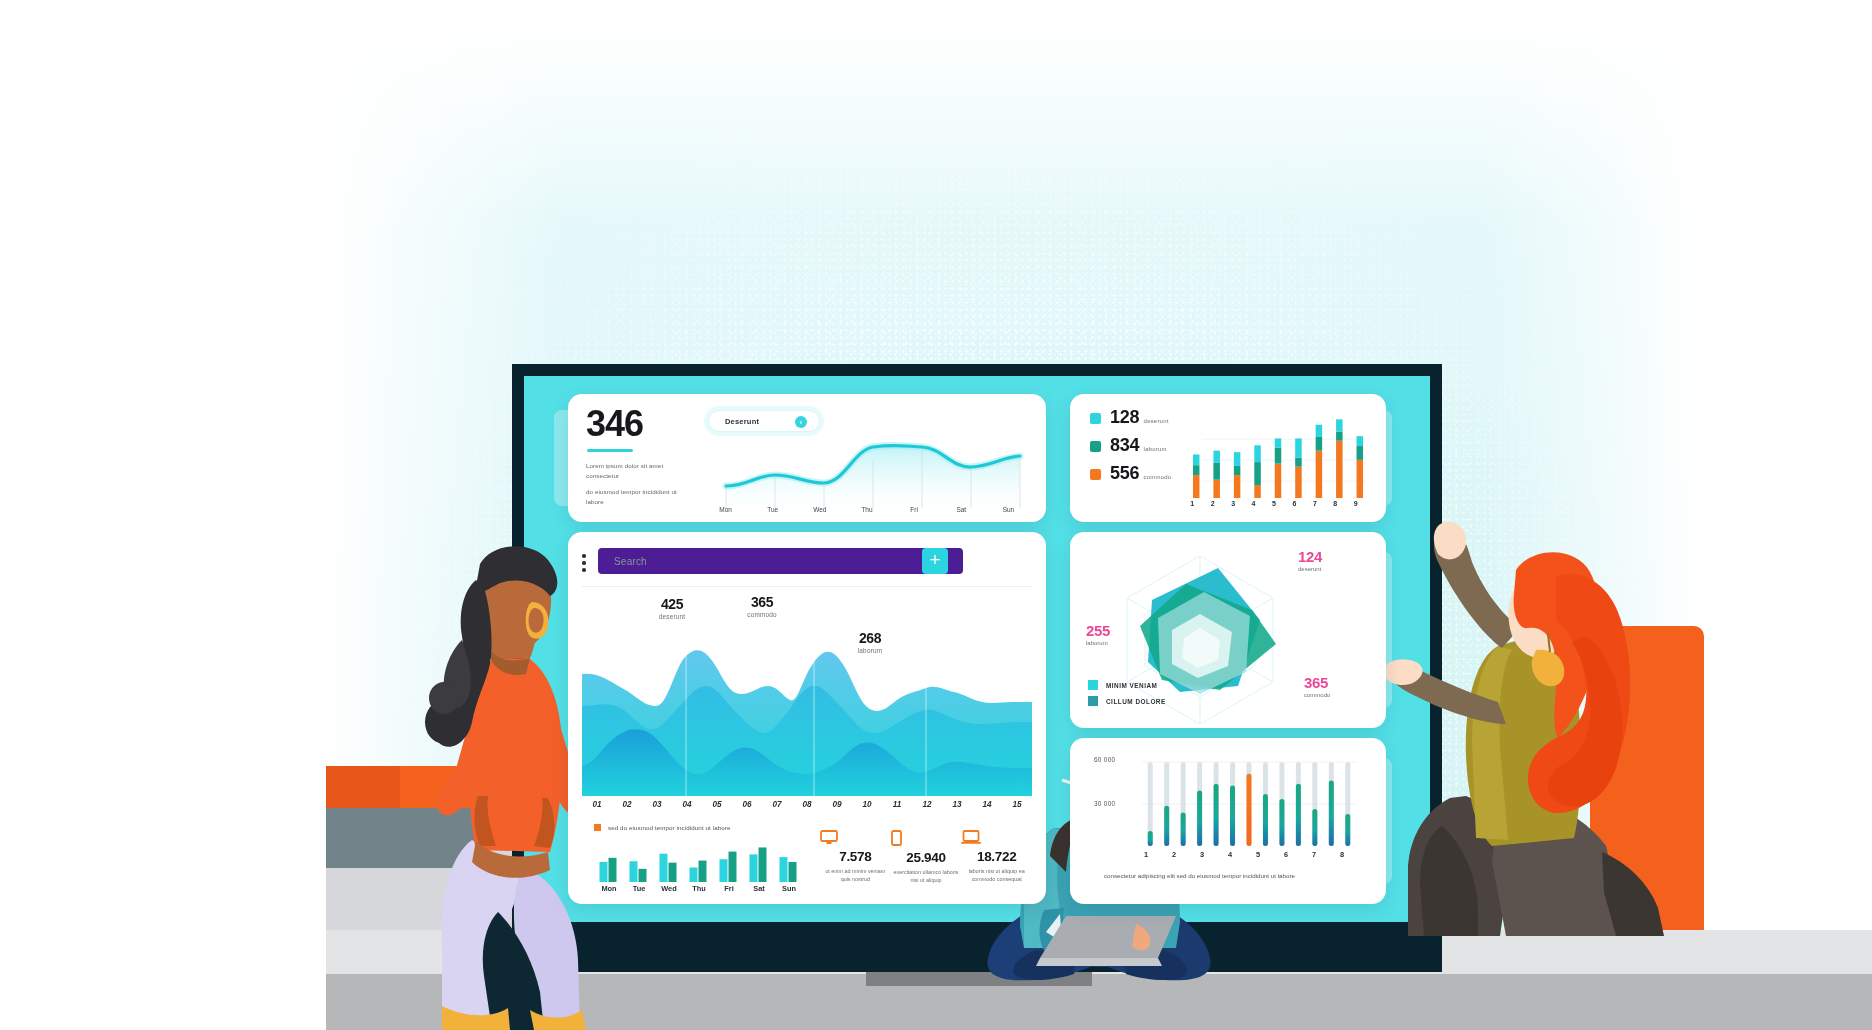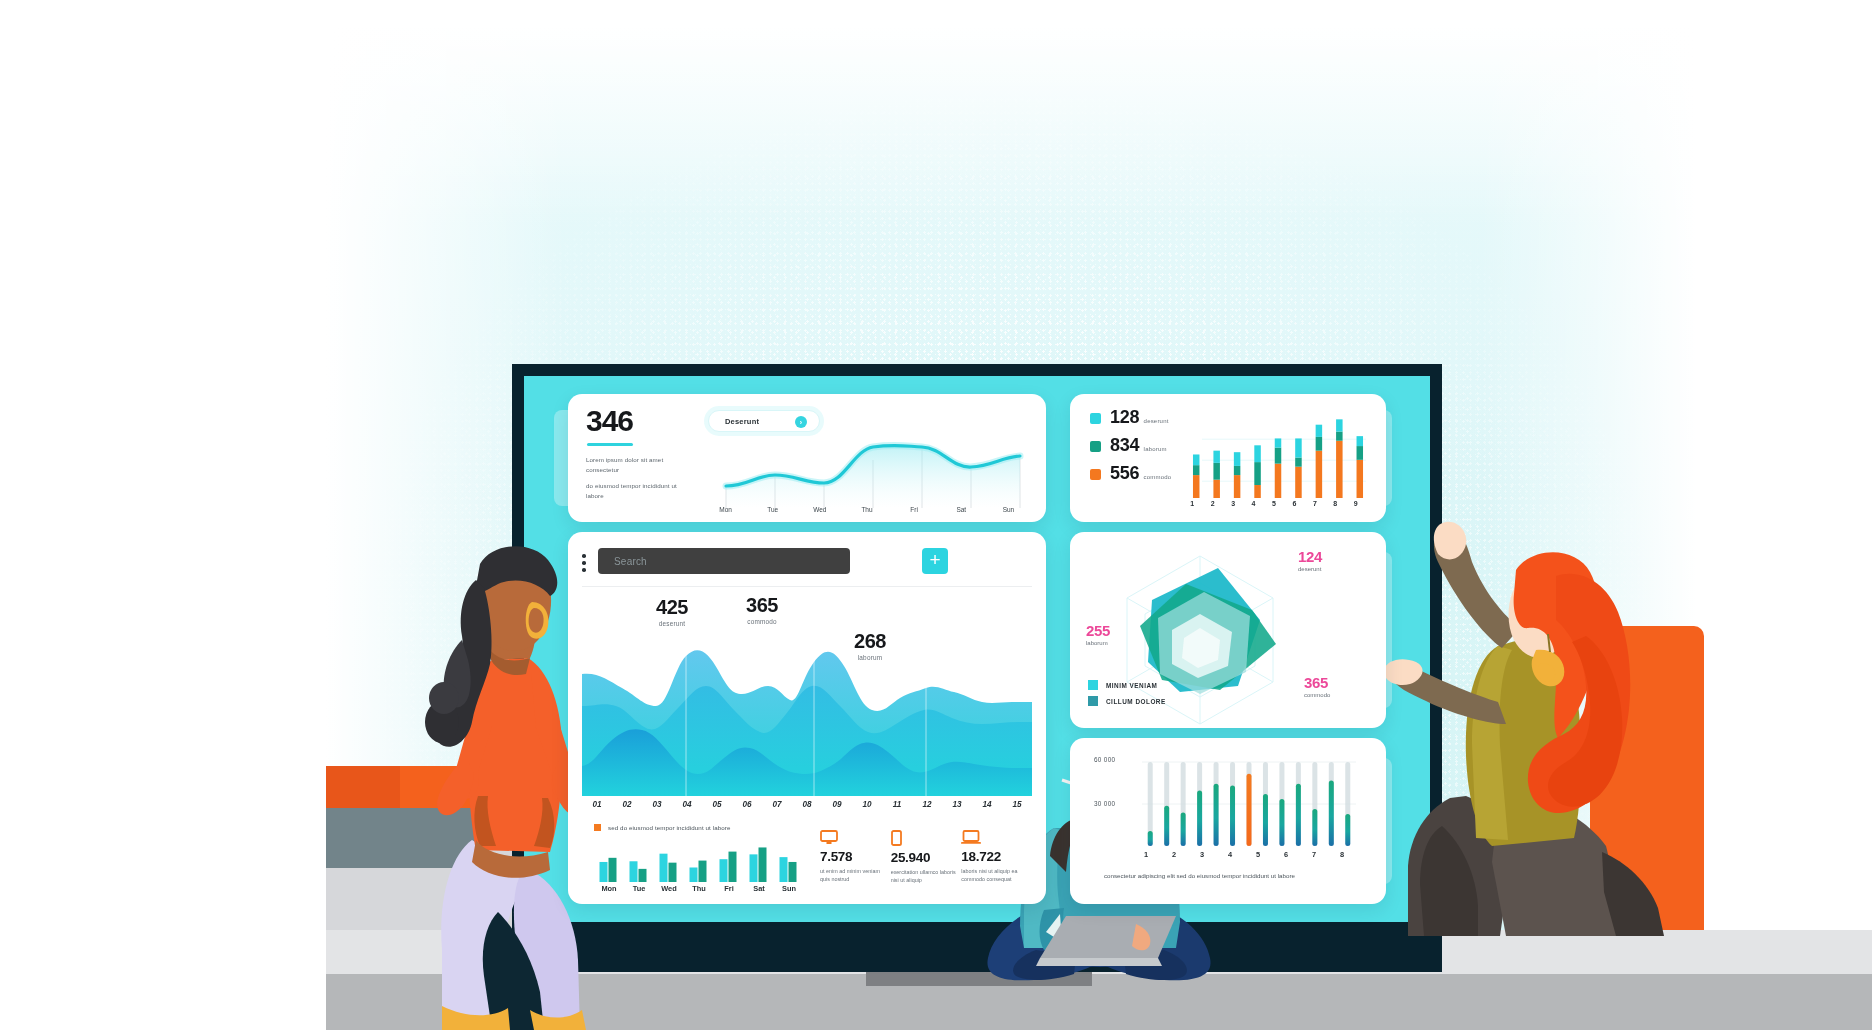--- a/index.html
+++ b/index.html
@@ -58,21 +58,21 @@
 
   
   .card { position:absolute; background:#fff; border-radius:14px; box-shadow:0 6px 18px rgba(9,40,54,.10); }
   .card-accent { position:absolute; width:22px; border-radius:8px 0 0 8px; background:#8ae9ee; z-index:0;}
 
   
   #card1 { left:44px; top:18px; width:478px; height:128px; z-index:2;}
   #card1acc { left:30px; top:34px; height:96px; }
 
   .c1-left { position:absolute; left:18px; top:12px; width:108px; }
-  .c1-num { font-size:30px; font-weight:700; letter-spacing:-1px; color:#16181b; line-height:1; }
+  .c1-num { font-size:36px; font-weight:700; letter-spacing:-1px; color:#16181b; line-height:1; }
   .c1-rule { width:46px; height:3px; background:#2fd3de; margin:7px 0 9px 1px; border-radius:2px; }
   .c1-p { font-size:6.2px; color:#5d666d; line-height:1.55; letter-spacing:.1px; }
   .c1-p + .c1-p { margin-top:7px; }
 
   .pill { position:absolute; left:140px; top:16px; width:112px; height:22px; border-radius:12px;
           background:#fff; border:1px solid #d9f6f8; box-shadow:0 0 0 4px rgba(141,233,238,.20);
           display:flex; align-items:center; }
   .pill-label { font-size:7.5px; font-weight:700; color:#2a3136; margin-left:16px; letter-spacing:.2px; }
   .pill-go { position:absolute; right:12px; top:5px; width:12px; height:12px; border-radius:50%;
              background:#35d4e0; display:flex; align-items:center; justify-content:center;
@@ -92,45 +92,45 @@
   .lg-sub { font-size:6px; color:#6a727a; margin-top:2px; letter-spacing:.2px;}
 
   .bars2 { position:absolute; left:112px; top:20px; width:184px; height:84px; }
   .bars2-ticks { position:absolute; left:112px; top:106px; width:184px; display:flex; }
   .bars2-ticks span { flex:1; text-align:center; font-size:7px; font-weight:700; color:#2a3136; }
 
   
   #card3 { left:44px; top:156px; width:478px; height:372px; z-index:2;}
   .dots { position:absolute; left:14px; top:22px; width:4px; }
   .dots i { display:block; width:3.5px; height:3.5px; border-radius:50%; background:#2a3136; margin-bottom:3.5px; }
-  .search { position:absolute; left:30px; top:16px; width:252px; height:26px; background:#404040;
+  .search { position:absolute; left:30px; top:16px; width:365px; height:26px; background:#4c1d95;
             border-radius:4px; display:flex; align-items:center; }
   .search span { font-size:10px; color:#8a9599; margin-left:16px; letter-spacing:.2px;}
   .plus { position:absolute; left:354px; top:16px; width:26px; height:26px; background:#2cd4e0;
           border-radius:4px; color:#fff; font-size:19px; line-height:24px; text-align:center; font-weight:300;}
   .divider { position:absolute; left:14px; top:54px; width:450px; height:1px; background:#eceef0; }
 
   .lbl { position:absolute; text-align:center; }
-  .lbl b { display:block; font-size:20px; font-weight:700; color:#16181b; letter-spacing:-.4px; }
+  .lbl b { display:block; font-size:14px; font-weight:700; color:#16181b; letter-spacing:-.4px; }
   .lbl i { display:block; font-style:normal; font-size:6.4px; color:#6a727a; margin-top:1px; letter-spacing:.2px;}
 
   .area-wrap { position:absolute; left:14px; top:112px; width:450px; height:152px; }
   .ax { position:absolute; left:14px; top:268px; width:450px; display:flex;font-style:italic; }
   .ax span { flex:1; text-align:center; font-size:8.2px; font-weight:700; color:#2a3136; }
 
   .lg2 { position:absolute; left:26px; top:292px; display:flex; align-items:center; }
   .lg2 .sw { width:7px; height:7px; background:#f47a20; margin-right:7px; }
   .lg2 .tx { font-size:6.2px; color:#4b545b; letter-spacing:.1px;}
 
   .mini-bars { position:absolute; left:26px; top:312px; width:210px; height:38px; }
   .mini-ticks{ position:absolute; left:26px; top:352px; width:210px; display:flex; }
   .mini-ticks span { flex:1; text-align:center; font-size:7.4px; font-weight:700; color:#2a3136; }
 
   .devices { position:absolute; left:252px; top:298px; width:212px; display:flex; }
-  .dev { flex:1; }
+  .dev { flex:1; text-align:center; }
   .dev .dv-num { font-size:13.5px; font-weight:700; color:#16181b; letter-spacing:-.3px; margin-top:4px;}
   .dev .dv-sub { font-size:5.4px; color:#6a727a; line-height:1.5; margin-top:3px; }
 
   
   #card4 { left:546px; top:156px; width:316px; height:196px; z-index:2;}
   #card4acc{ left:846px; top:176px; height:156px; border-radius:0 8px 8px 0; }
   .radar-wrap{ position:absolute; left:30px; top:8px; width:200px; height:176px; }
   .rl { position:absolute; }
   .rl b { display:block; font-size:15px; font-weight:700; color:#ec4899; letter-spacing:-.3px;}
   .rl i { display:block; font-style:normal; font-size:6px; color:#6a727a; margin-top:1px;}

